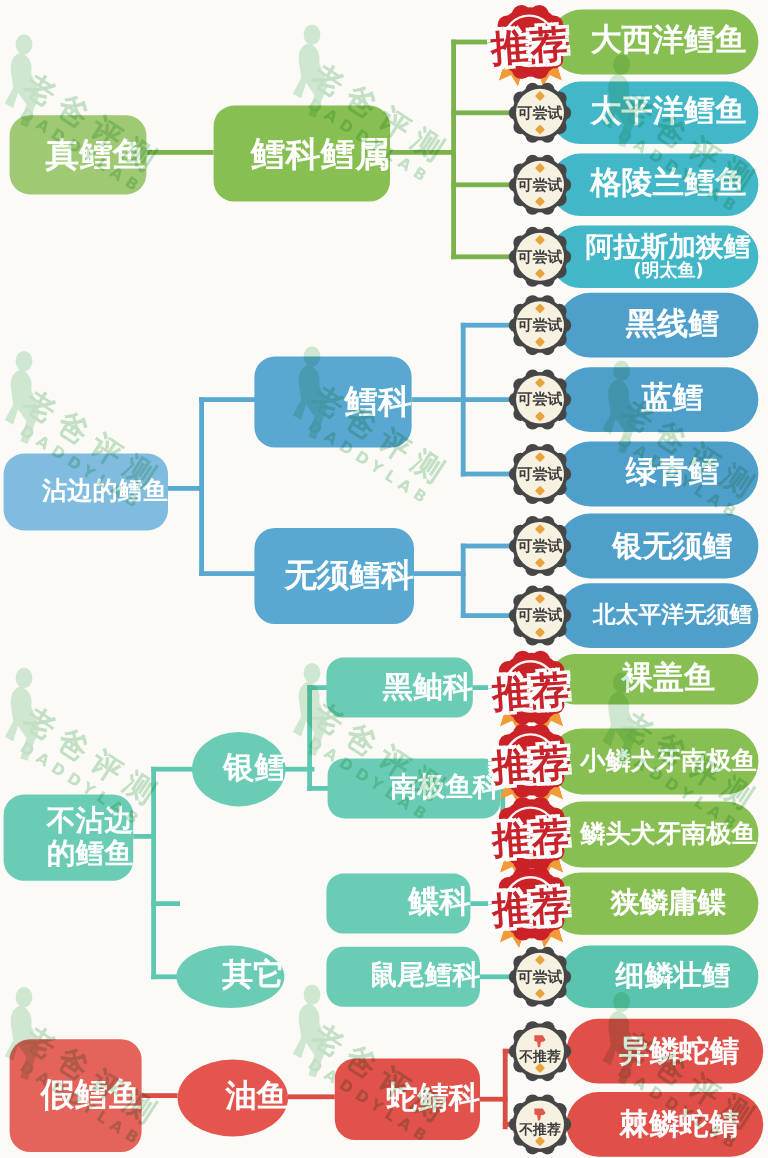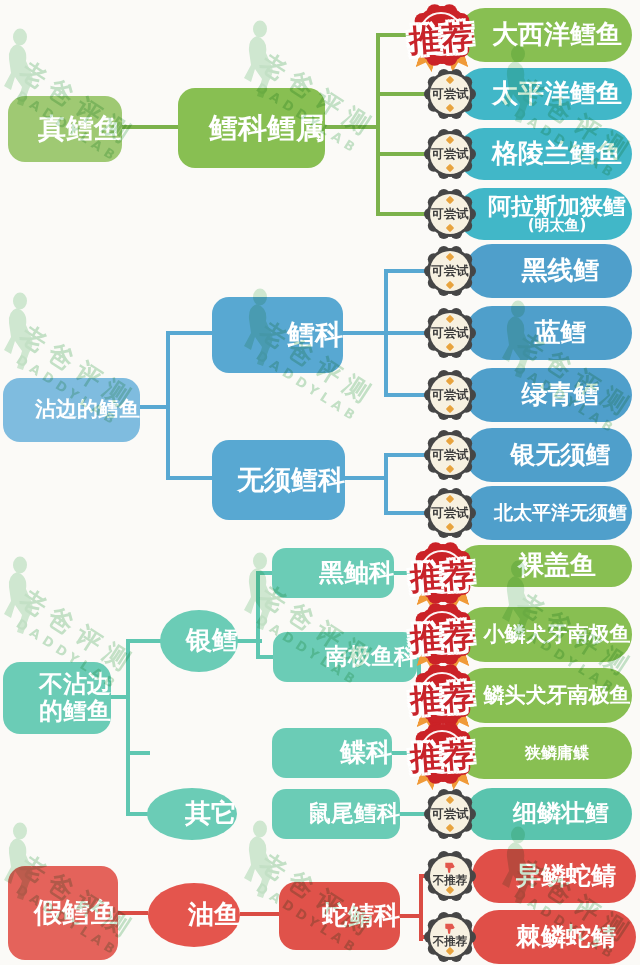--- a/index.html
+++ b/index.html
@@ -310,21 +310,21 @@
 
   <div class="row" style="left:458px;top:545px;width:174px;height:42px;background:#88bf52;font-size:26px">
       <span>裸盖鱼</span>
     </div>
   <div class="row" style="left:458px;top:607px;width:174px;height:55px;background:#88bf52;font-size:21px">
       <span>小鳞犬牙南极鱼</span>
     </div>
   <div class="row" style="left:458px;top:668px;width:174px;height:55px;background:#88bf52;font-size:21px">
       <span>鳞头犬牙南极鱼</span>
     </div>
-  <div class="row" style="left:458px;top:727px;width:174px;height:52px;background:#88bf52;font-size:16px">
+  <div class="row" style="left:458px;top:727px;width:174px;height:52px;background:#88bf52;font-size:24px">
       <span>狭鳞庸鲽</span>
     </div>
   <div class="row" style="left:466px;top:788px;width:166px;height:52px;background:#5ac4ae;font-size:24px">
       <span>细鳞壮鳕</span>
     </div>
 
   <div class="node rect" style="left:8px;top:866px;width:110px;height:94px;background:#e4635b;font-size:28px">
       <span>假鳕鱼</span>
     </div>
   <div class="node ellipse" style="left:148px;top:883px;width:92px;height:64px;background:#e4554d;font-size:26px">

